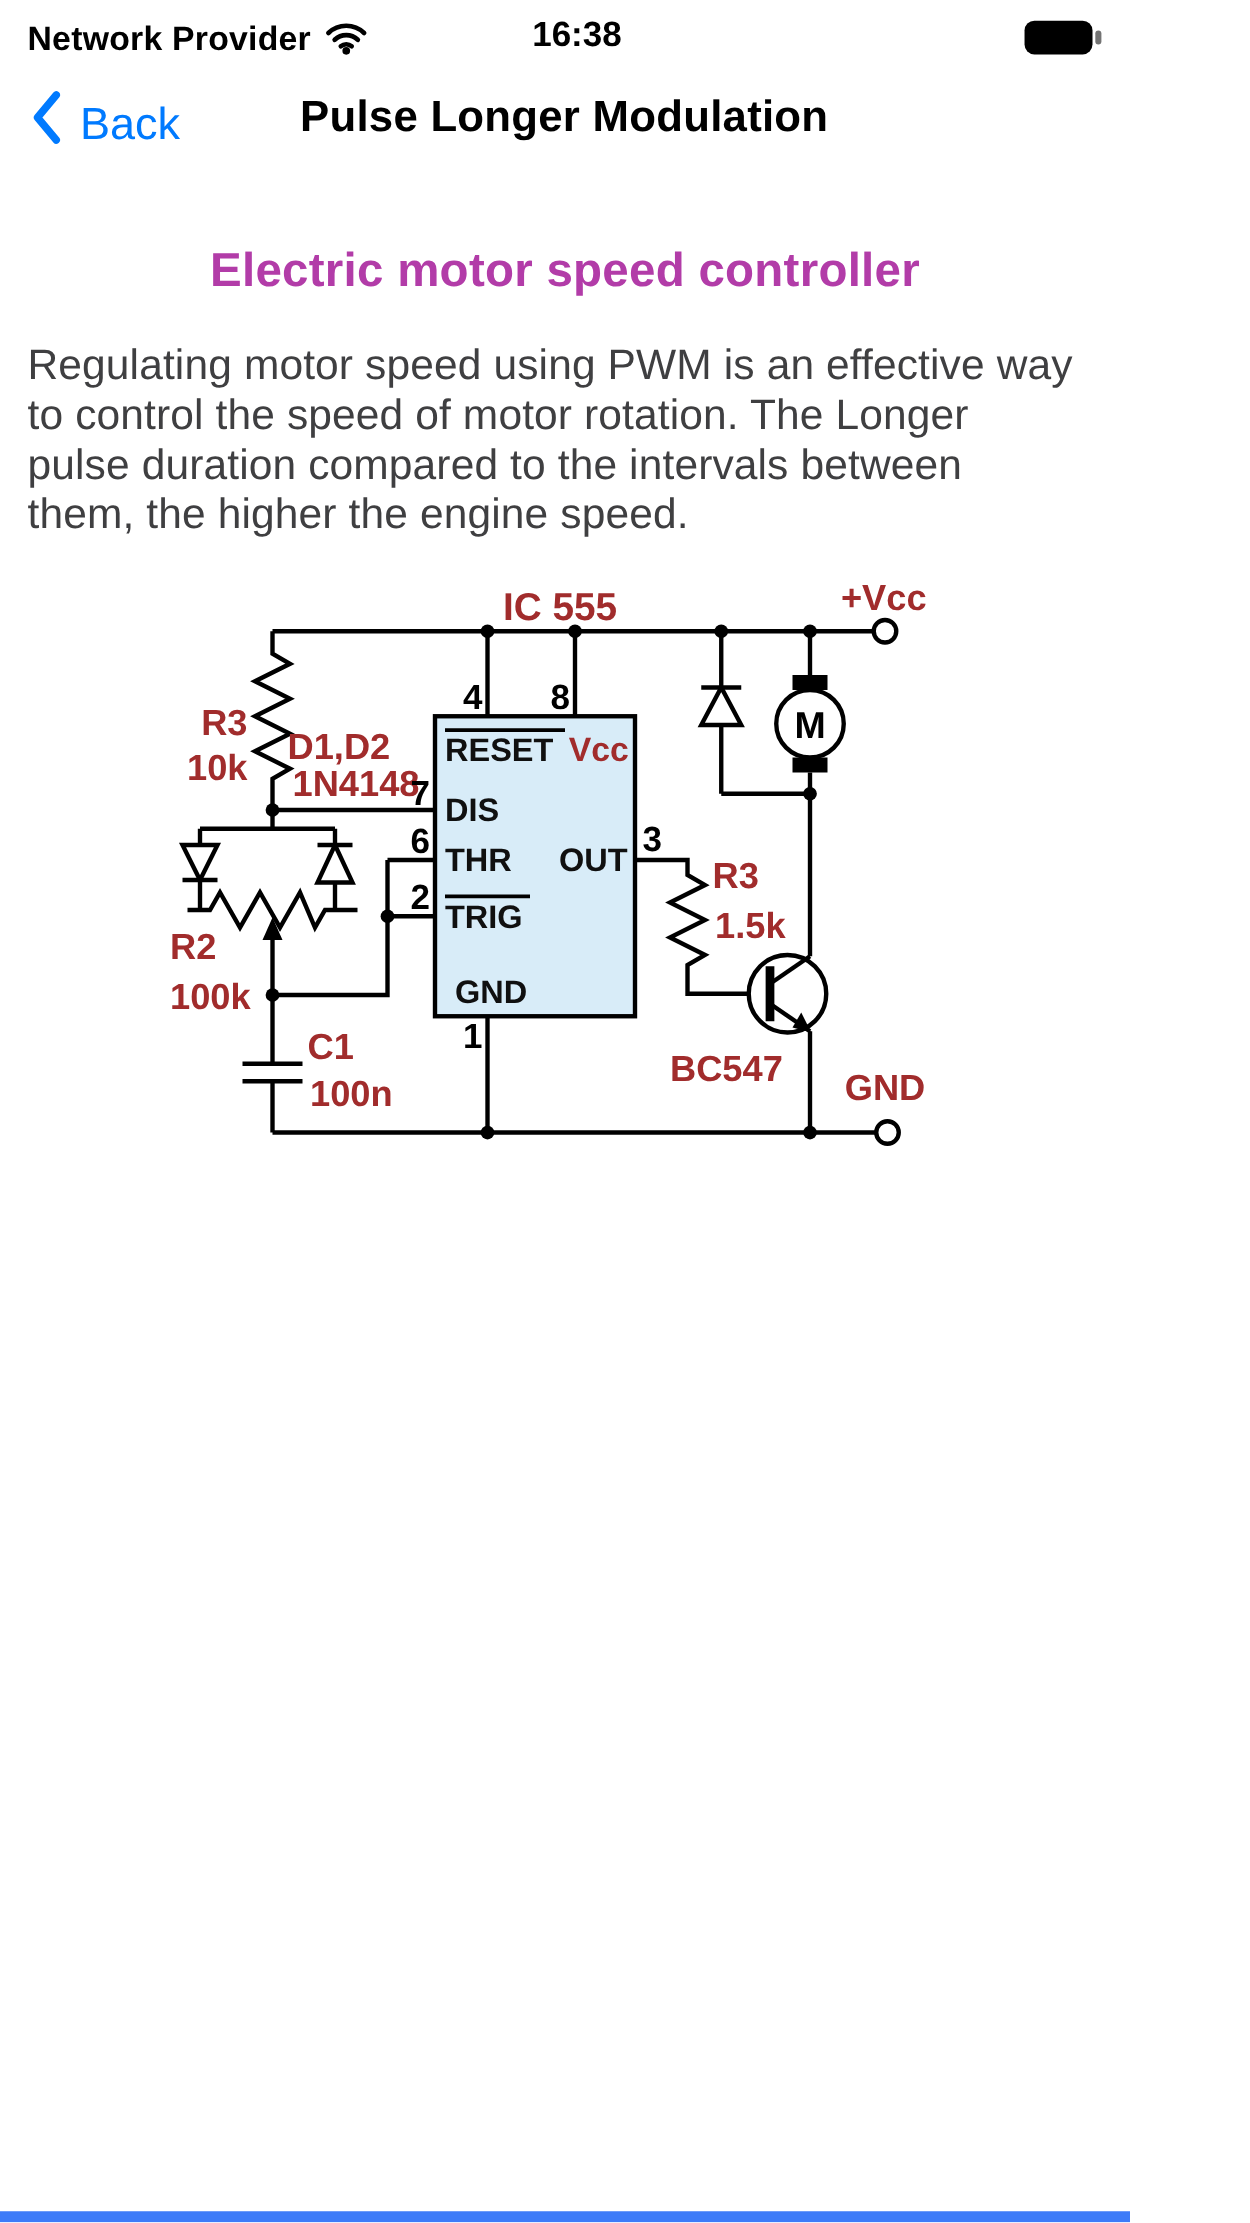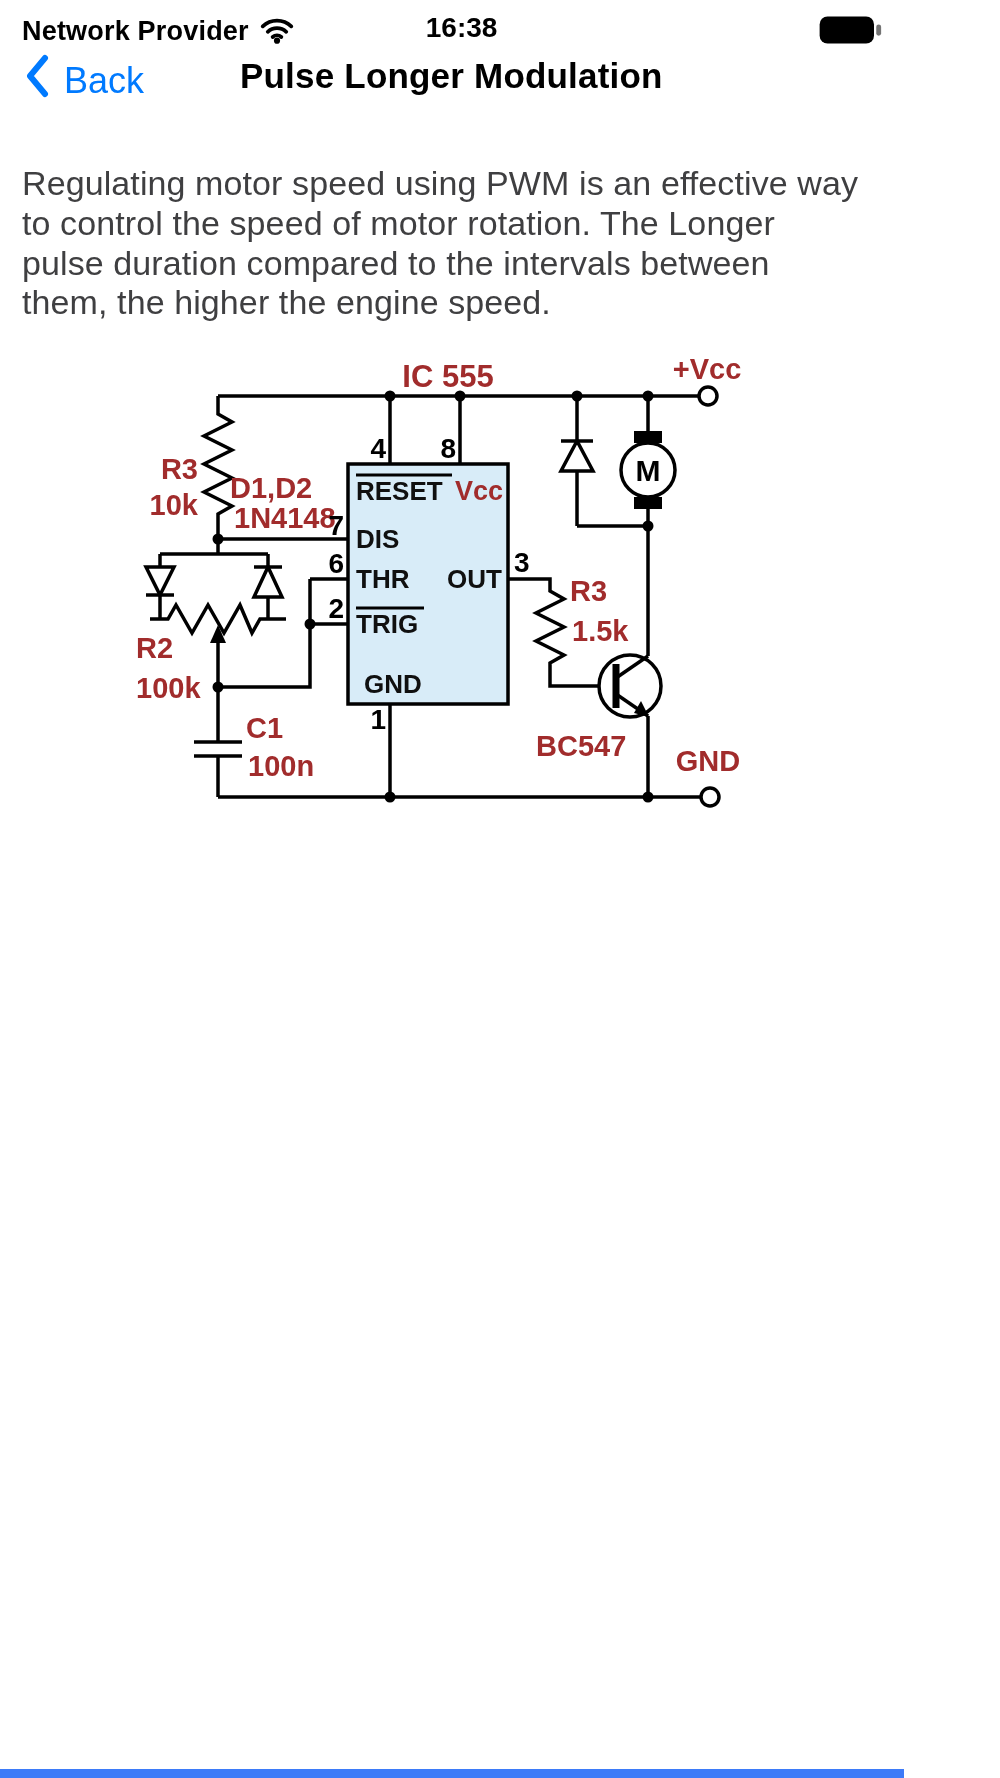--- a/index.html
+++ b/index.html
@@ -16,21 +16,21 @@
   .screen{position:relative;width:904px;height:1778px;background:#fff;overflow:hidden;}
 
   
   .status-bar{position:relative;display:flex;align-items:center;height:52px;padding:10px 22px 0 22px;color:#000;}
   .carrier{font-size:27px;font-weight:600;letter-spacing:.2px;}
   .wifi{margin-left:10px;margin-top:2px;}
   .time{position:absolute;left:50%;top:12px;transform:translateX(-52%);font-size:28px;font-weight:700;margin-left:11px;}
   .battery{margin-left:auto;margin-top:2px;}
 
   
-  .nav-bar{position:relative;height:78px;}
+  .nav-bar{position:relative;height:78px;margin-top:18px;}
   .back-button{position:absolute;left:24px;top:2px;display:flex;align-items:center;gap:14px;color:var(--accent-blue);font-size:36px;cursor:pointer;}
   .chev{stroke:var(--accent-blue);}
   .nav-title{position:absolute;left:240px;top:4px;font-size:35px;font-weight:700;color:#000;letter-spacing:.2px;}
 
   
   .heading{margin-top:48px;text-align:center;font-size:38px;font-weight:700;color:var(--heading-purple);letter-spacing:.2px;}
   .paragraph{margin:34px 40px 0 22px;font-size:34px;line-height:1.17;color:var(--body-text);letter-spacing:.1px;}
 
   
   .circuit{margin-top:16px;}
@@ -78,20 +78,21 @@
       <span>
         <svg width="26" height="44" viewBox="0 0 26 44">
           <polyline class="chev" points="21,4 6,22 21,40" fill="none" stroke-width="6" stroke-linecap="round" stroke-linejoin="round"></polyline>
         </svg>
       </span>
       <span>Back</span>
     </div>
     <div class="nav-title">Pulse Longer Modulation</div>
   </div>
 
+  <div class="heading">Electric motor speed controller</div>
   <div class="paragraph">Regulating motor speed using PWM is an effective way to control the speed of motor rotation. The Longer pulse duration compared to the intervals between them, the higher the engine speed.</div>
 
   <div class="circuit">
     <svg width="1000" height="492" viewBox="0 0 1000 492">
 
       <g>
         <path class="wire" d="M218,57 H699"></path>
         <path class="wire" d="M218,458 H701"></path>
         <path class="wire" d="M218,200 H348"></path>
         <path class="wire" d="M218,200 V215"></path>

